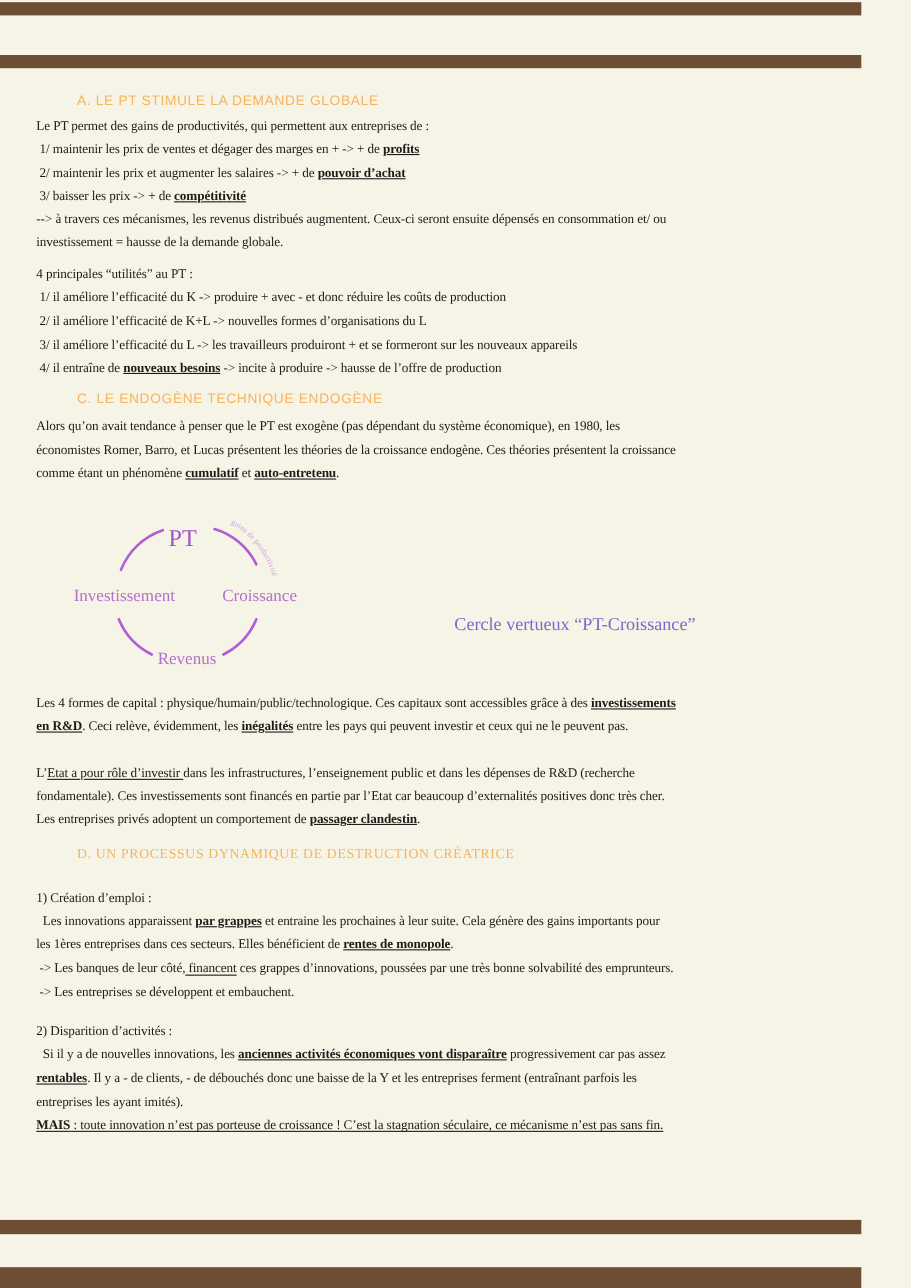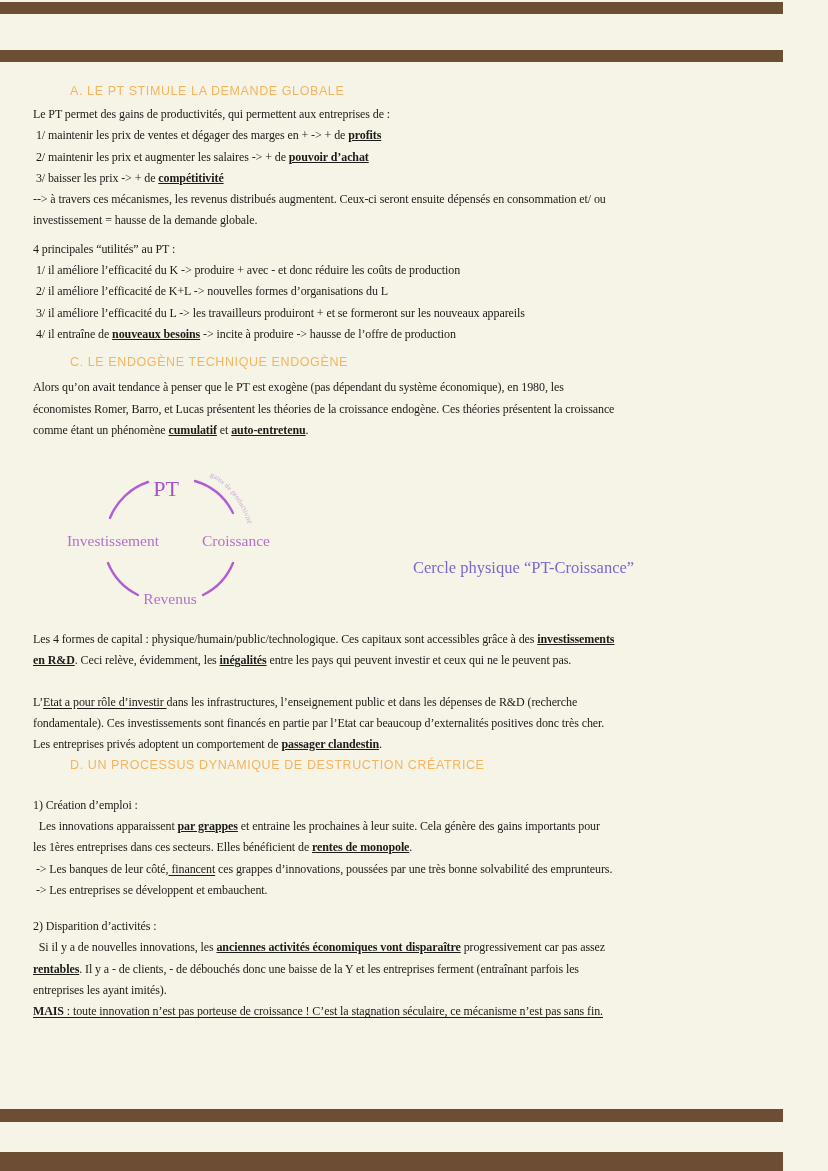--- a/index.html
+++ b/index.html
@@ -42,21 +42,21 @@
   [data-block="ha"]{margin-top:22px;}
   [data-block="pa"]{margin-top:5px;}
   [data-block="hb"]{margin-top:8px;}
   [data-block="pb"]{margin-top:7px;}
   [data-block="hc"]{margin-top:10px;}
   [data-block="pc"]{margin-top:7px;}
   [data-block="pc2"]{margin-top:3px;}
   [data-block="diagram"]{margin-top:18px;}
   [data-block="p4"]{margin-top:2px;}
   [data-block="petat"]{margin-top:20px;}
-  [data-block="hd"]{margin-top:2px;}
+  [data-block="hd"]{margin-top:13px;font-family:Liberation Serif, serif;}
   [data-block="pd1"]{margin-top:22px;}
   [data-block="pd2"]{margin-top:15px;}
   
   #diagram{position:relative;height:168px;width:828px;}
   #diagram svg{position:absolute;left:55px;top:4px;overflow:visible;}
   #diagram .arc{fill:none;stroke:var(--diagram-purple);stroke-width:2.4;stroke-linecap:round;}
   #diagram text{font-family:"Liberation Serif",serif;}
   #diagram .pt{font-size:22px;fill:var(--diagram-pt-purple);}
   #diagram .lbl{font-size:15.5px;fill:var(--diagram-label-purple);}
   #diagram .annot{font-size:7px;letter-spacing:.2px;fill:var(--annotation-purple);}
@@ -85,21 +85,21 @@
       <path class="arc" d="M178,100 A62,62 0 0 1 148,132"></path>
       <path class="arc" d="M83,132 A62,62 0 0 1 53,100"></path>
       <path id="annot-path" d="M153,12 A78,78 0 0 1 193,62" fill="none"></path>
       <text class="pt" x="111" y="33" text-anchor="middle">PT</text>
       <text class="lbl" x="58" y="83" text-anchor="middle">Investissement</text>
       <text class="lbl" x="181" y="83" text-anchor="middle">Croissance</text>
       <text class="lbl" x="115" y="141" text-anchor="middle">Revenus</text>
       <text class="annot"><textPath href="#annot-path" startOffset="2">gains de productivité</textPath></text>
     </svg>
     <div id="caption">
-      <div>Cercle physique “PT-Croissance”</div>
+      <div>Cercle vertueux “PT-Croissance”</div>
     </div>
   </div>
       <div class="para" data-block="p4"><div class="line"><span>Les 4 formes de capital : physique/humain/public/technologique. Ces capitaux sont accessibles grâce à des </span><span class="bold">investissements</span></div><div class="line"><span class="bold">en R&amp;D</span><span>. Ceci relève, évidemment, les </span><span class="bold">inégalités</span><span> entre les pays qui peuvent investir et ceux qui ne le peuvent pas.</span></div></div>
       <div class="para" data-block="petat"><div class="line"><span>L’</span><span class="und">Etat a pour rôle d’investir </span><span>dans les infrastructures, l’enseignement public et dans les dépenses de R&amp;D (recherche</span></div><div class="line"><span>fondamentale). Ces investissements sont financés en partie par l’Etat car beaucoup d’externalités positives donc très cher.</span></div><div class="line"><span>Les entreprises privés adoptent un comportement de </span><span class="bold">passager clandestin</span><span>.</span></div></div>
       <div class="heading" data-block="hd">D. UN PROCESSUS DYNAMIQUE DE DESTRUCTION CRÉATRICE</div>
       <div class="para" data-block="pd1"><div class="line"><span>1) Création d’emploi :</span></div><div class="line"><span>  Les innovations apparaissent </span><span class="bold">par grappes</span><span> et entraine les prochaines à leur suite. Cela génère des gains importants pour</span></div><div class="line"><span>les 1ères entreprises dans ces secteurs. Elles bénéficient de </span><span class="bold">rentes de monopole</span><span>.</span></div><div class="line"><span> -&gt; Les banques de leur côté,</span><span class="und"> financent</span><span> ces grappes d’innovations, poussées par une très bonne solvabilité des emprunteurs.</span></div><div class="line"><span> -&gt; Les entreprises se développent et embauchent.</span></div></div>
       <div class="para" data-block="pd2"><div class="line"><span>2) Disparition d’activités :</span></div><div class="line"><span>  Si il y a de nouvelles innovations, les </span><span class="bold">anciennes activités économiques vont disparaître</span><span> progressivement car pas assez</span></div><div class="line"><span class="bold">rentables</span><span>. Il y a - de clients, - de débouchés donc une baisse de la Y et les entreprises ferment (entraînant parfois les</span></div><div class="line"><span>entreprises les ayant imités).</span></div><div class="line"><span class="bold und">MAIS</span><span class="und"> : toute innovation n’est pas porteuse de croissance ! C’est la stagnation séculaire, ce mécanisme n’est pas sans fin.</span></div></div>
     </div>
   <div class="bar" id="bar-bottom-inner"></div>
   <div class="bar" id="bar-bottom-outer"></div>

